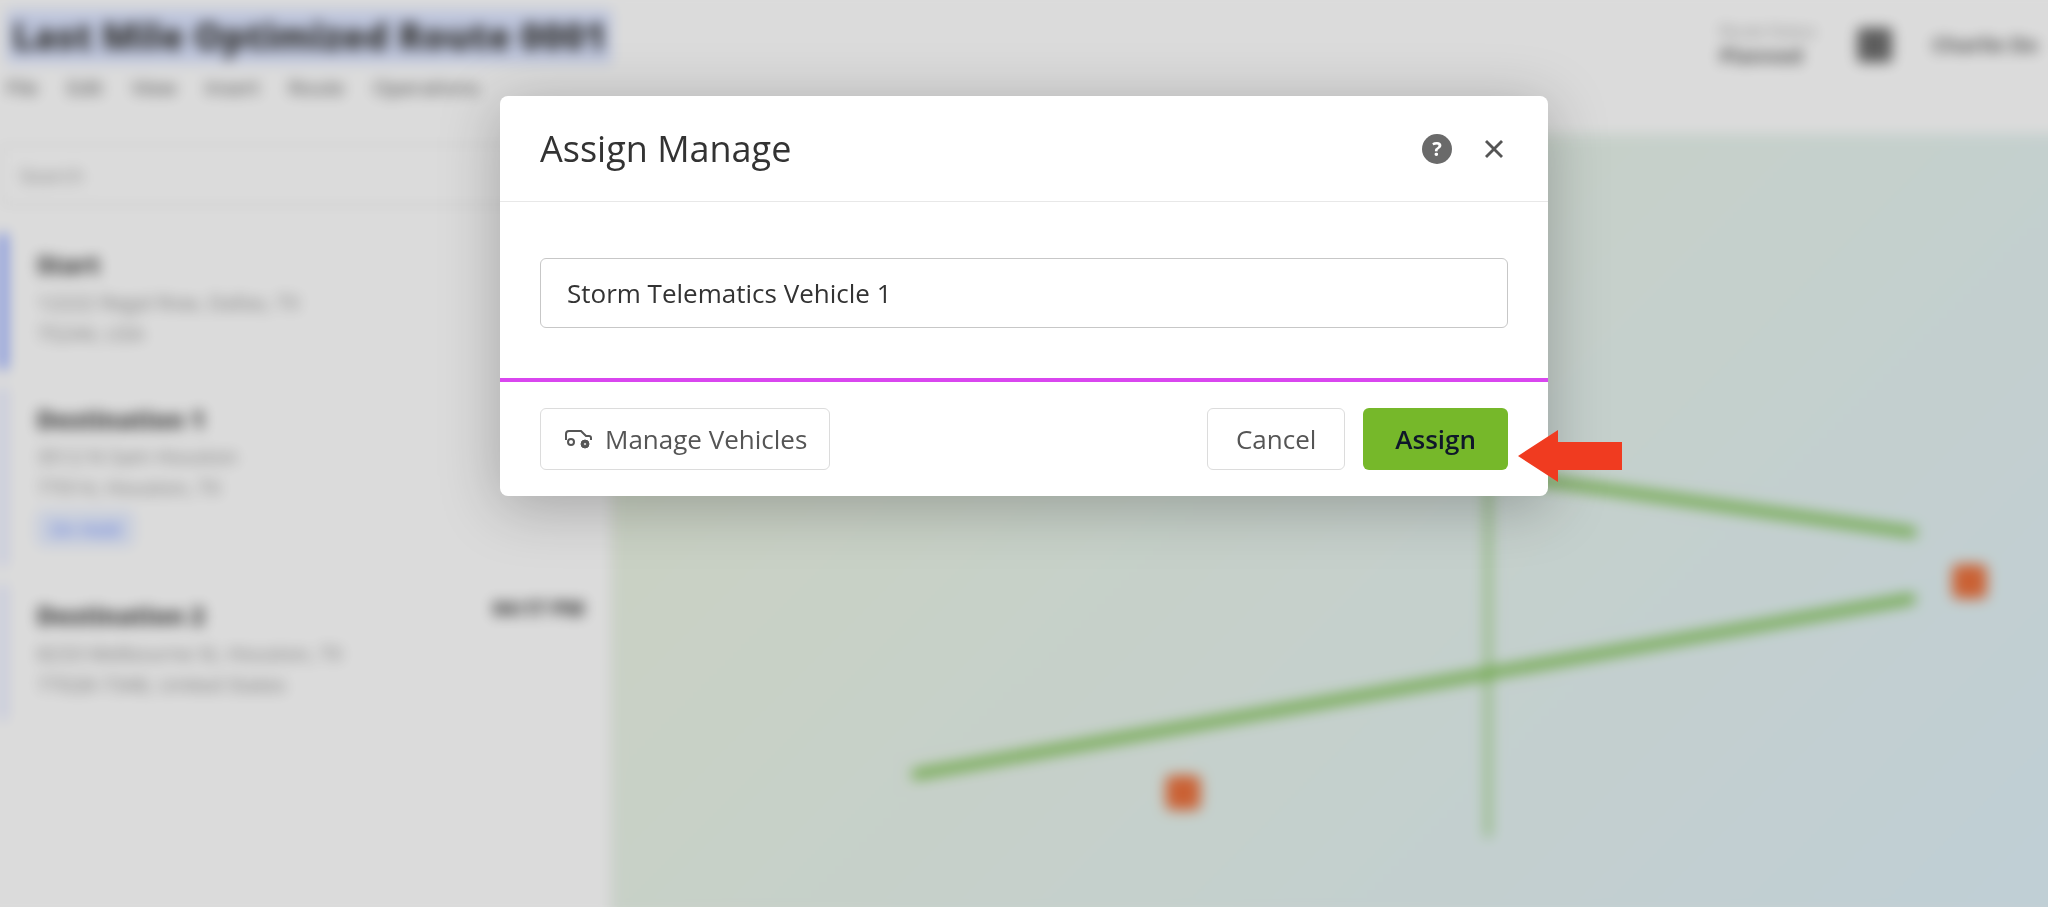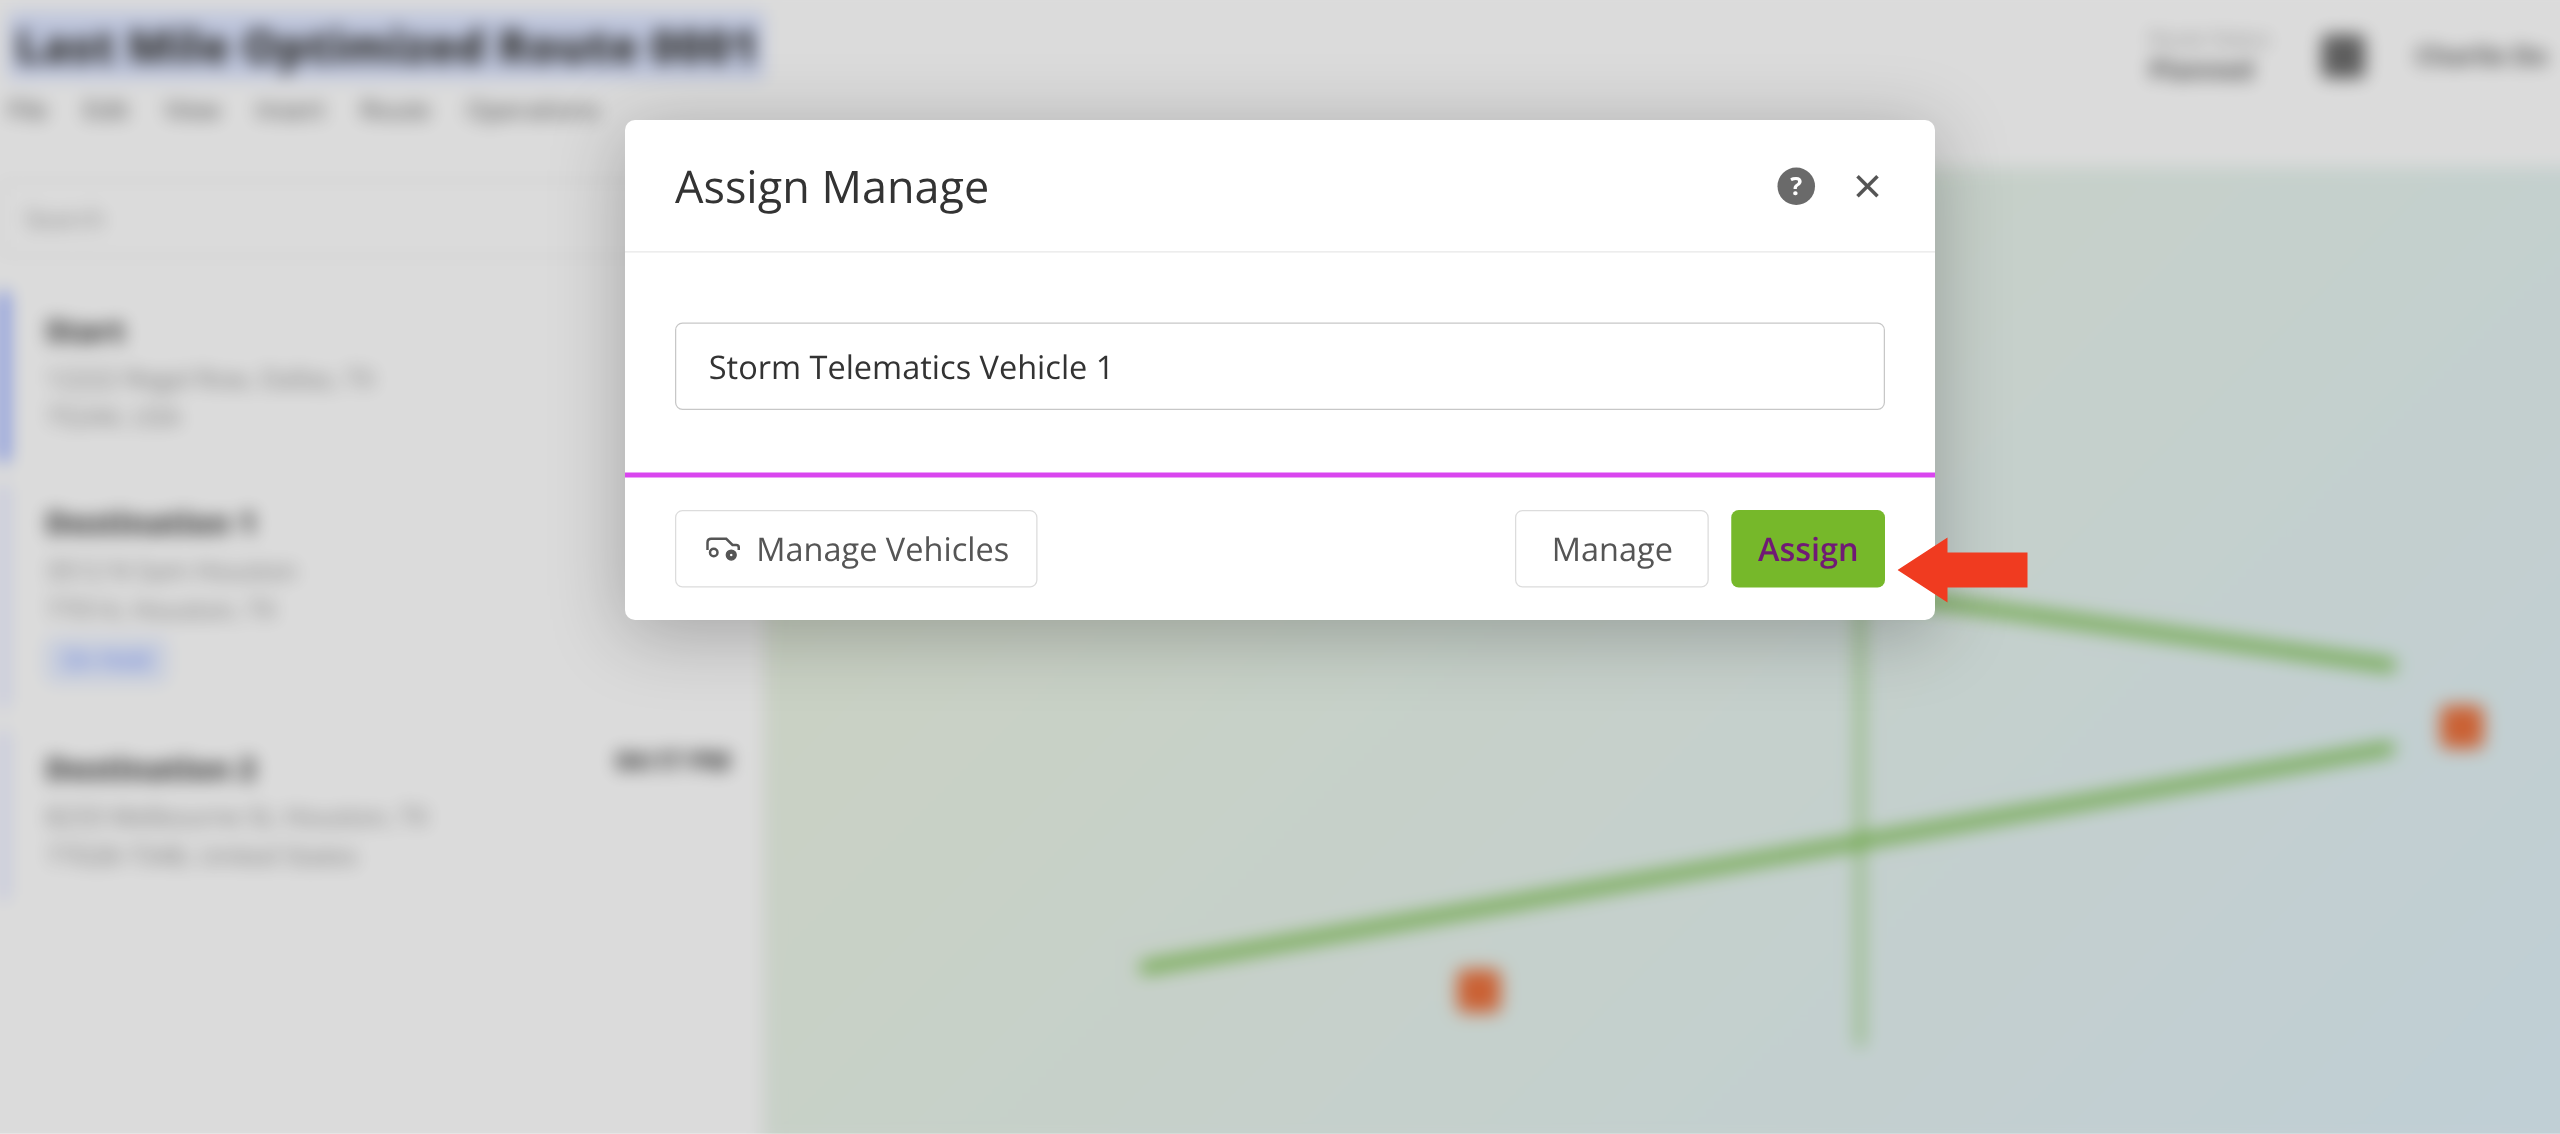--- a/index.html
+++ b/index.html
@@ -205,23 +205,23 @@
     font-size: 26px;
     color: #555;
     cursor: pointer;
     margin-right: 18px;
     font-family: inherit;
   }
   .assign-btn {
     border: none;
     border-radius: 6px;
     background: #76b82a;
-    padding: 13px 21px;
+    padding: 13px 32px;
     font-size: 26px;
-    color: #701a75;
+    color: #0f172a;
     font-weight: 600;
     cursor: pointer;
     font-family: inherit;
   }
 
   
   .red-arrow {
     position: absolute;
     top: 426px;
     left: calc(50% + 494px);
@@ -314,21 +314,21 @@
           <path d="M3 15 L3 9 Q3 6 6 6 L18 6 L23 11 L26 11 Q28 11 28 13 L28 15" fill="none" stroke="#555" stroke-width="2"></path>
           <circle cx="8" cy="17" r="3" fill="none" stroke="#555" stroke-width="2"></circle>
           <circle cx="22" cy="19" r="4" fill="#555"></circle>
           <circle cx="22" cy="19" r="1.5" fill="#fff"></circle>
         </svg>
       </span>
       <span>Manage Vehicles</span>
     </button>
     <div class="spacer"></div>
     <button class="cancel-btn">
-      <span>Manage</span>
+      <span>Cancel</span>
     </button>
     <button class="assign-btn">
       <span>Assign</span>
     </button>
   </div>
 </div>
 
 <div class="red-arrow">
   <svg width="110" height="60" viewBox="0 0 110 60">
     <polygon points="0,30 40,4 40,16 104,16 104,44 40,44 40,56" fill="#f03b20"></polygon>

